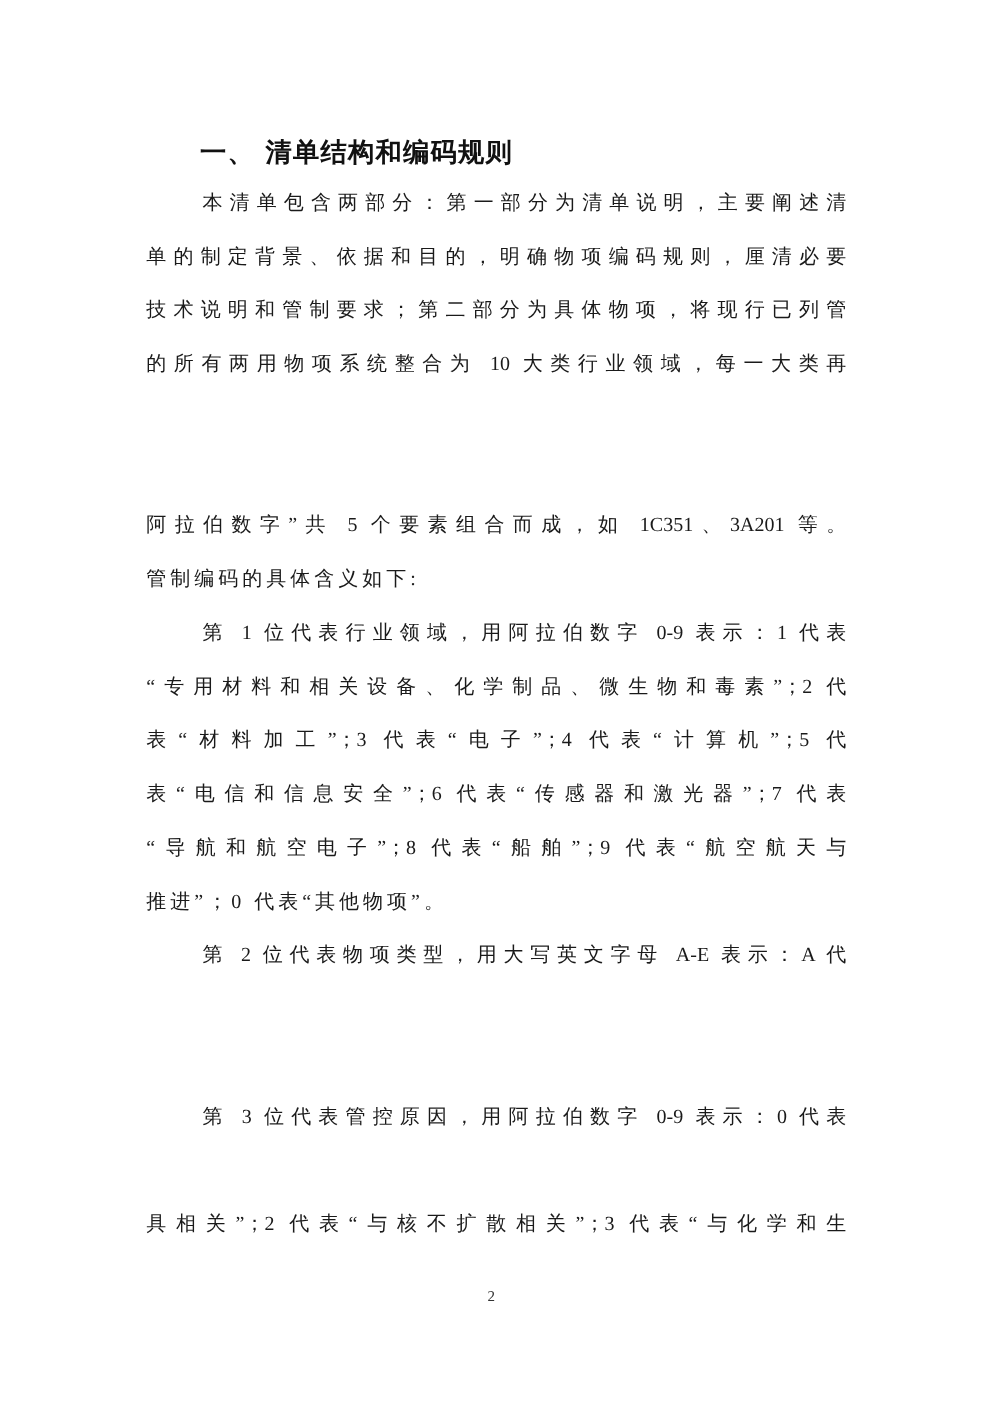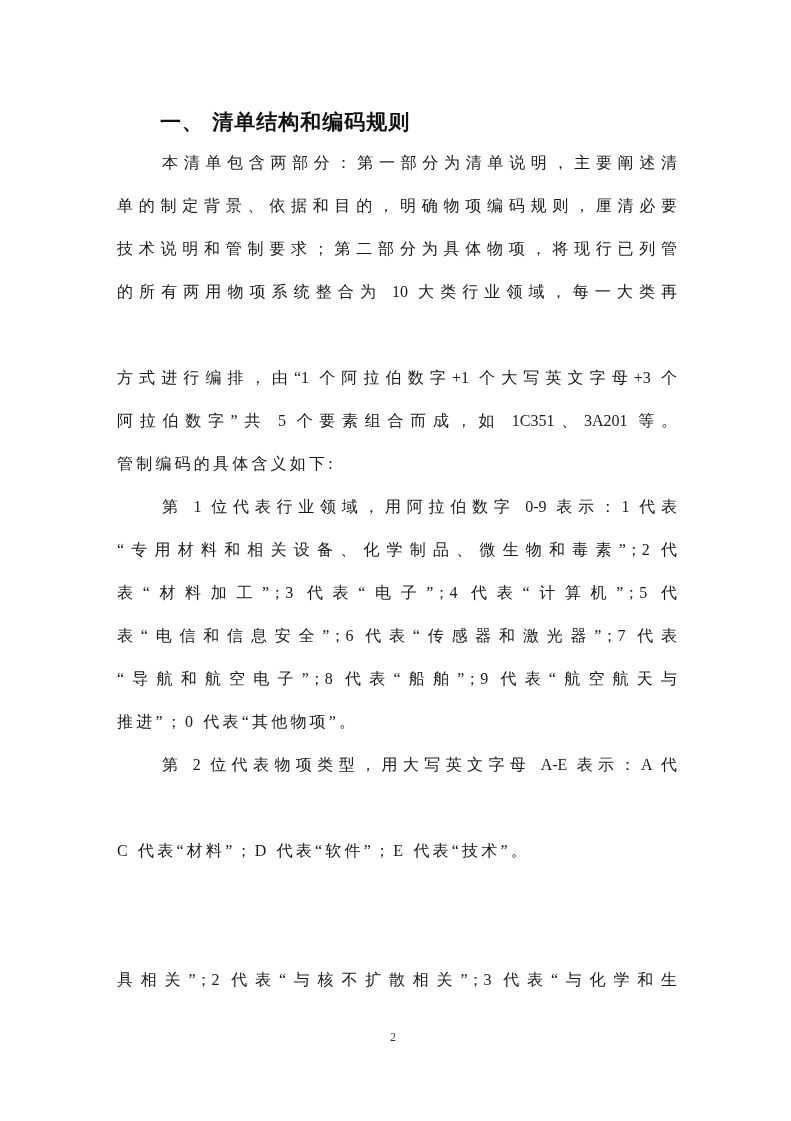--- a/index.html
+++ b/index.html
@@ -18,30 +18,29 @@
 </head>
 <body>
 
 <div class="page">
   <div class="heading">一、 清单结构和编码规则</div>
 
   <div class="line indent justify" style="top:150px">本清单包含两部分：第一部分为清单说明，主要阐述清</div>
   <div class="line justify" style="top:193px">单的制定背景、依据和目的，明确物项编码规则，厘清必要</div>
   <div class="line justify" style="top:236px">技术说明和管制要求；第二部分为具体物项，将现行已列管</div>
   <div class="line justify" style="top:279px">的所有两用物项系统整合为 10 大类行业领域，每一大类再</div>
-  <div class="line justify" style="top:365px">方式进行编排，由“1 个阿拉伯数字+1 个大写英文字母+3 个</div>
   <div class="line justify" style="top:408px">阿拉伯数字”共 5 个要素组合而成，如 1C351、3A201 等。</div>
   <div class="line" style="top:451px">管制编码的具体含义如下:</div>
 
   <div class="line indent justify" style="top:494px">第 1 位代表行业领域，用阿拉伯数字 0-9 表示：1 代表</div>
   <div class="line justify" style="top:537px">“专用材料和相关设备、化学制品、微生物和毒素”；2 代</div>
   <div class="line justify" style="top:580px">表“材料加工”；3 代表“电子”；4 代表“计算机”；5 代</div>
   <div class="line justify" style="top:623px">表“电信和信息安全”；6 代表“传感器和激光器”；7 代表</div>
   <div class="line justify" style="top:666px">“导航和航空电子”；8 代表“船舶”；9 代表“航空航天与</div>
   <div class="line" style="top:709px">推进”；0 代表“其他物项”。</div>
 
   <div class="line indent justify" style="top:752px">第 2 位代表物项类型，用大写英文字母 A-E 表示：A 代</div>
-  <div class="line" style="top:838px">C 代表“材料”；D 代表“软件”；E 代表“技术”。</div>
 
+  <div class="line indent justify" style="top:881px">第 3 位代表管控原因，用阿拉伯数字 0-9 表示：0 代表</div>
   <div class="line justify" style="top:967px">具相关”；2 代表“与核不扩散相关”；3 代表“与化学和生</div>
 
   <div class="pagenum">2</div>
 </div>
 
 </body></html>

